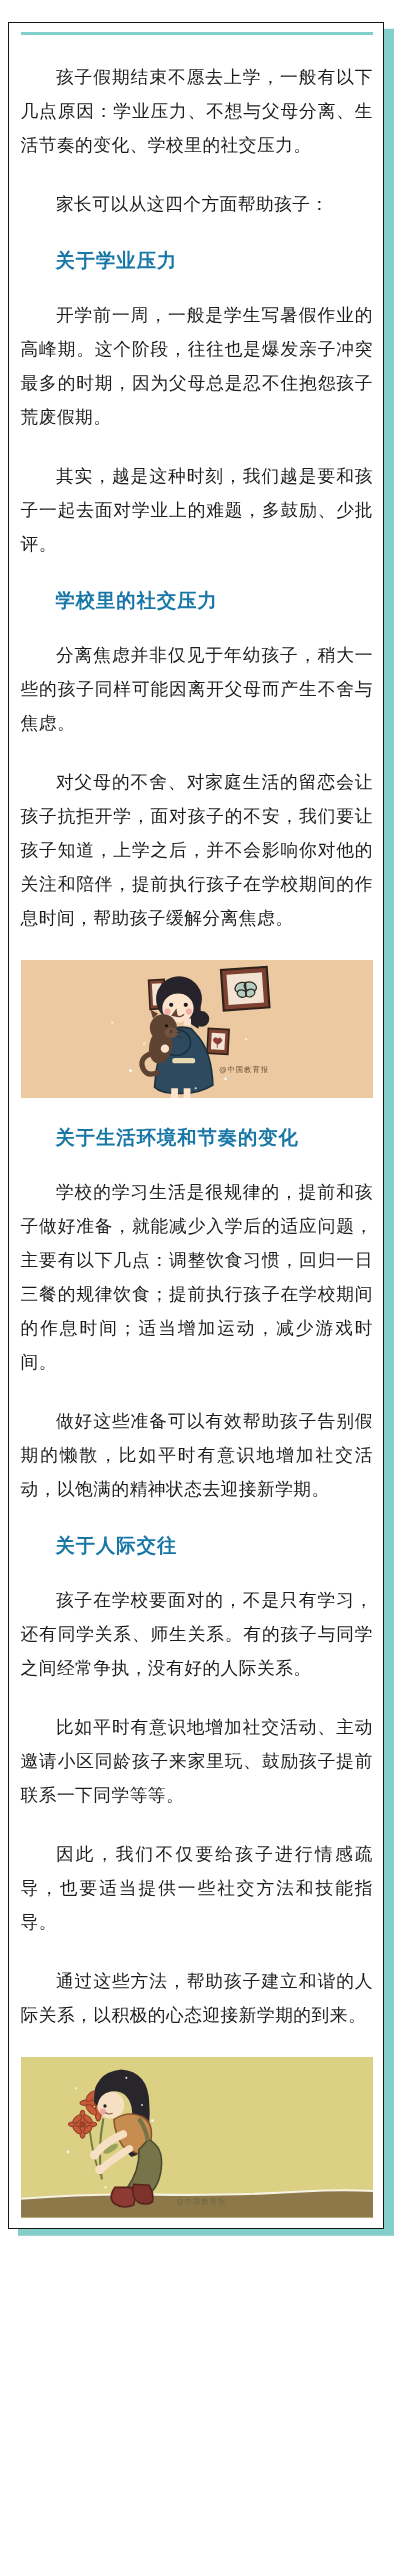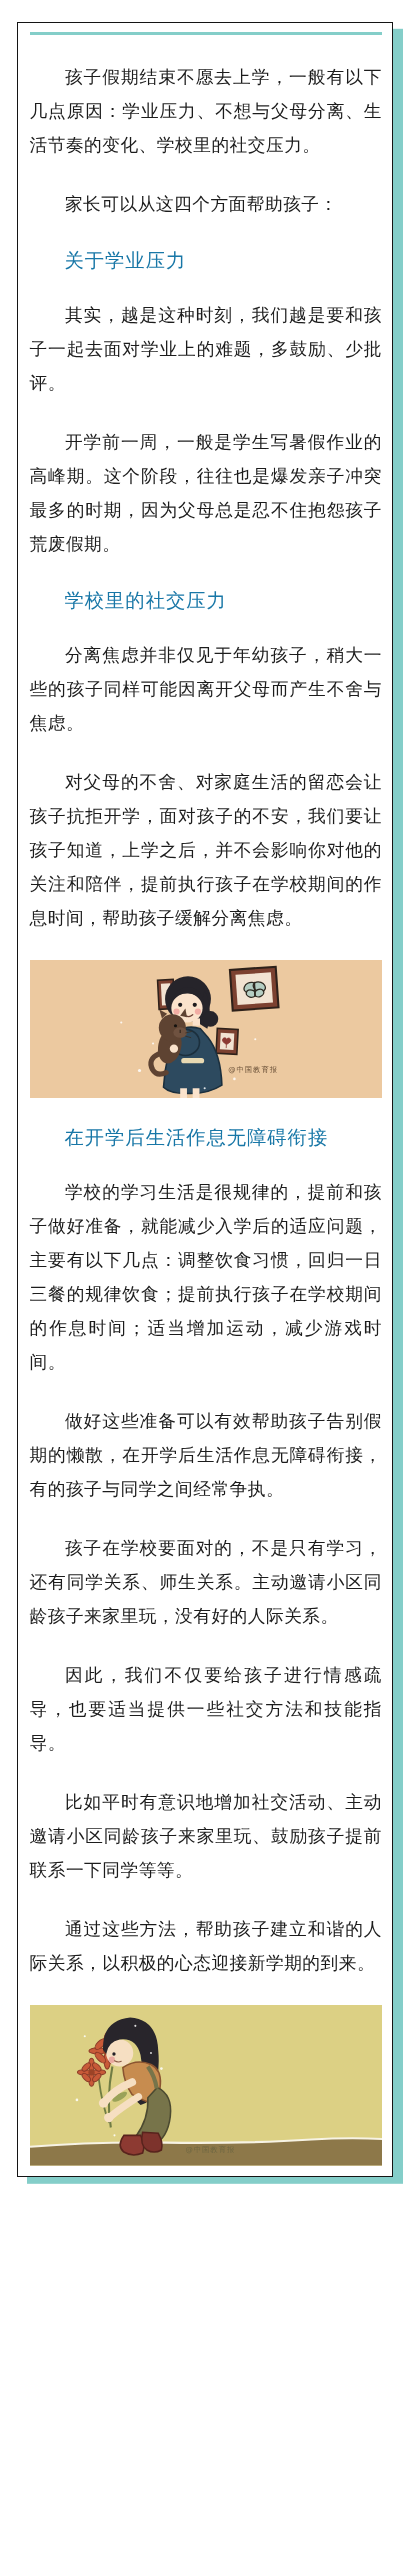--- a/index.html
+++ b/index.html
@@ -7,21 +7,21 @@
     padding: 0;
     width: 417px;
     height: 2576px;
     background: #ffffff;
     overflow: hidden;
     font-family: "DejaVu Sans", sans-serif;
   }
   .page { position: relative; width: 417px; height: 2576px; }
   .card {
     position: absolute;
-    left: 17px;
+    left: 8px;
     top: 22.4px;
     width: 376px;
     box-sizing: border-box;
     border: 1.6px solid #141414;
     background: #ffffff;
     box-shadow: 10px 6.8px 0 0 #84cec9;
     padding: 8.3px 10px 10.4px 11.5px;
   }
   .top-rule {
     height: 3.1px;
@@ -35,21 +35,21 @@
     letter-spacing: 0.5px;
     color: #1c1c1c;
     text-align: justify;
     text-indent: 2em;
   }
   .card h2 {
     margin: 28px 0 24px 0;
     font-size: 19.3px;
     line-height: 24px;
     letter-spacing: 1px;
-    font-weight: normal;
+    font-weight: bold;
     color: #1877a7;
     text-indent: 35px;
   }
   .illustration {
     margin: 15.6px 0 26px 0;
     font-size: 0;
   }
   .illustration svg { display: block; width: 100%; height: auto; }
   .illustration:last-child { margin-bottom: 0; }
 </style>
@@ -58,22 +58,22 @@
 
 <div class="page">
   <div class="card">
 
     <div class="top-rule"></div>
 
     <p>孩子假期结束不愿去上学，一般有以下几点原因：学业压力、不想与父母分离、生活节奏的变化、学校里的社交压力。</p>
     <p>家长可以从这四个方面帮助孩子：</p>
 
     <h2>关于学业压力</h2>
+    <p>开学前一周，一般是学生写暑假作业的高峰期。这个阶段，往往也是爆发亲子冲突最多的时期，因为父母总是忍不住抱怨孩子荒废假期。</p>
     <p>其实，越是这种时刻，我们越是要和孩子一起去面对学业上的难题，多鼓励、少批评。</p>
-    <p>开学前一周，一般是学生写暑假作业的高峰期。这个阶段，往往也是爆发亲子冲突最多的时期，因为父母总是忍不住抱怨孩子荒废假期。</p>
 
     <h2>学校里的社交压力</h2>
     <p>分离焦虑并非仅见于年幼孩子，稍大一些的孩子同样可能因离开父母而产生不舍与焦虑。</p>
     <p>对父母的不舍、对家庭生活的留恋会让孩子抗拒开学，面对孩子的不安，我们要让孩子知道，上学之后，并不会影响你对他的关注和陪伴，提前执行孩子在学校期间的作息时间，帮助孩子缓解分离焦虑。</p>
 
     <div class="illustration">
       <svg viewBox="0 0 676 265" xmlns="http://www.w3.org/2000/svg">
         <rect width="676" height="265" fill="#ecc9a0"></rect>
 
         <g transform="rotate(-3 260 65)">
@@ -136,27 +136,28 @@
           <circle cx="392" cy="228" r="2.5"></circle>
           <circle cx="432" cy="152" r="2"></circle>
           <circle cx="335" cy="246" r="2"></circle>
           <circle cx="175" cy="120" r="2"></circle>
         </g>
 
         <text x="380" y="214" font-size="14" fill="#6b5138" letter-spacing="2">@中国教育报</text>
       </svg>
     </div>
 
-    <h2>在开学后生活作息无障碍衔接</h2>
+    <h2>关于生活环境和节奏的变化</h2>
     <p>学校的学习生活是很规律的，提前和孩子做好准备，就能减少入学后的适应问题，主要有以下几点：调整饮食习惯，回归一日三餐的规律饮食；提前执行孩子在学校期间的作息时间；适当增加运动，减少游戏时间。</p>
-    <p>做好这些准备可以有效帮助孩子告别假期的懒散，在开学后生活作息无障碍衔接，有的孩子与同学之间经常争执。</p>
-
-    <p>孩子在学校要面对的，不是只有学习，还有同学关系、师生关系。主动邀请小区同龄孩子来家里玩，没有好的人际关系。</p>
+    <p>做好这些准备可以有效帮助孩子告别假期的懒散，比如平时有意识地增加社交活动，以饱满的精神状态去迎接新学期。</p>
+
+    <h2>关于人际交往</h2>
+    <p>孩子在学校要面对的，不是只有学习，还有同学关系、师生关系。有的孩子与同学之间经常争执，没有好的人际关系。</p>
+    <p>比如平时有意识地增加社交活动、主动邀请小区同龄孩子来家里玩、鼓励孩子提前联系一下同学等等。</p>
     <p>因此，我们不仅要给孩子进行情感疏导，也要适当提供一些社交方法和技能指导。</p>
-    <p>比如平时有意识地增加社交活动、主动邀请小区同龄孩子来家里玩、鼓励孩子提前联系一下同学等等。</p>
     <p>通过这些方法，帮助孩子建立和谐的人际关系，以积极的心态迎接新学期的到来。</p>
 
     <div class="illustration">
       <svg viewBox="0 0 676 308" xmlns="http://www.w3.org/2000/svg">
         <rect width="676" height="308" fill="#dcd084"></rect>
 
         <path d="M0,272 Q120,262 260,264 Q420,266 540,258 Q610,254 676,257 L676,308 L0,308 Z" fill="#8d7849"></path>
         <path d="M0,272 Q120,262 260,264 Q420,266 540,258 Q610,254 676,257" stroke="#f7f3e4" stroke-width="4" fill="none"></path>
 
         <g>

